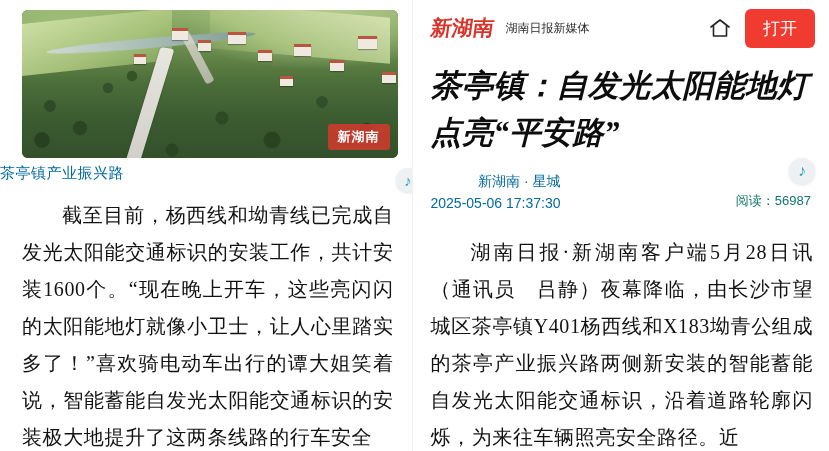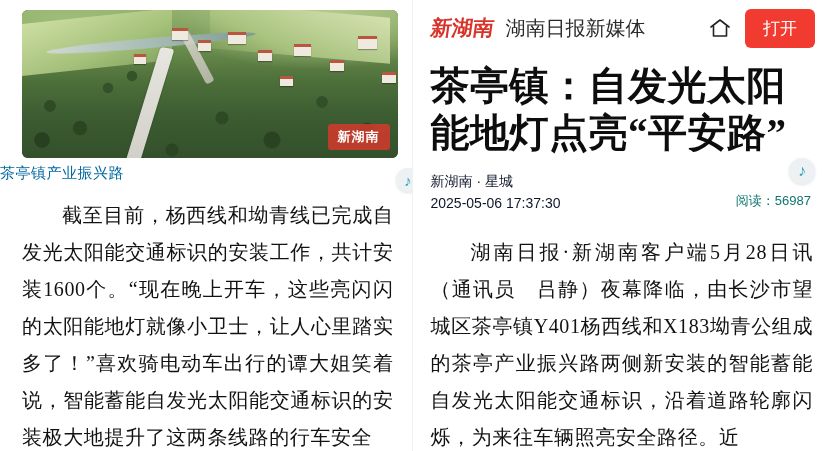--- a/index.html
+++ b/index.html
@@ -199,21 +199,21 @@
   .brand-logo {
     font-family: "Liberation Serif", serif;
     font-weight: bold;
     font-size: 21px;
     color: #d8342a;
     letter-spacing: 0px;
     transform: skewX(-8deg);
     white-space: nowrap;
   }
   .brand-sub {
-    font-size: 20px;
+    font-size: 12px;
     color: #2b2b2b;
     white-space: nowrap;
     margin-left: 2px;
   }
   .topbar-spacer { flex: 1; }
   .home-icon {
     width: 30px; height: 30px;
     display: flex; align-items: center; justify-content: center;
     color: #222;
   }
@@ -223,36 +223,38 @@
     font-size: 17px;
     border: none;
     border-radius: 6px;
     padding: 8px 18px;
     cursor: pointer;
     font-family: Liberation Serif, serif;
   }
 
   .headline {
     margin: 6px 18px 0 18px;
-    font-size: 39px;
+    font-size: 31px;
     line-height: 47px;
     font-weight: bold;
     color: #0d0d0d;
     font-family: "Liberation Serif", serif;
     letter-spacing: .5px;
+    font-style: italic;
   }
   .meta {
     margin: 14px 18px 0 18px;
     display: flex;
     align-items: flex-start;
   }
   .meta-left {
     font-size: 14px;
-    color: #0f172a;
+    color: #0369a1;
     line-height: 22px;
+    text-align: right;
   }
   .meta-right {
     margin-left: auto;
     font-size: 13px;
     color: #0f766e;
     padding-top: 22px;
   }
   .right-body {
     margin: 20px 16px 0 18px;
     font-size: 20px;

